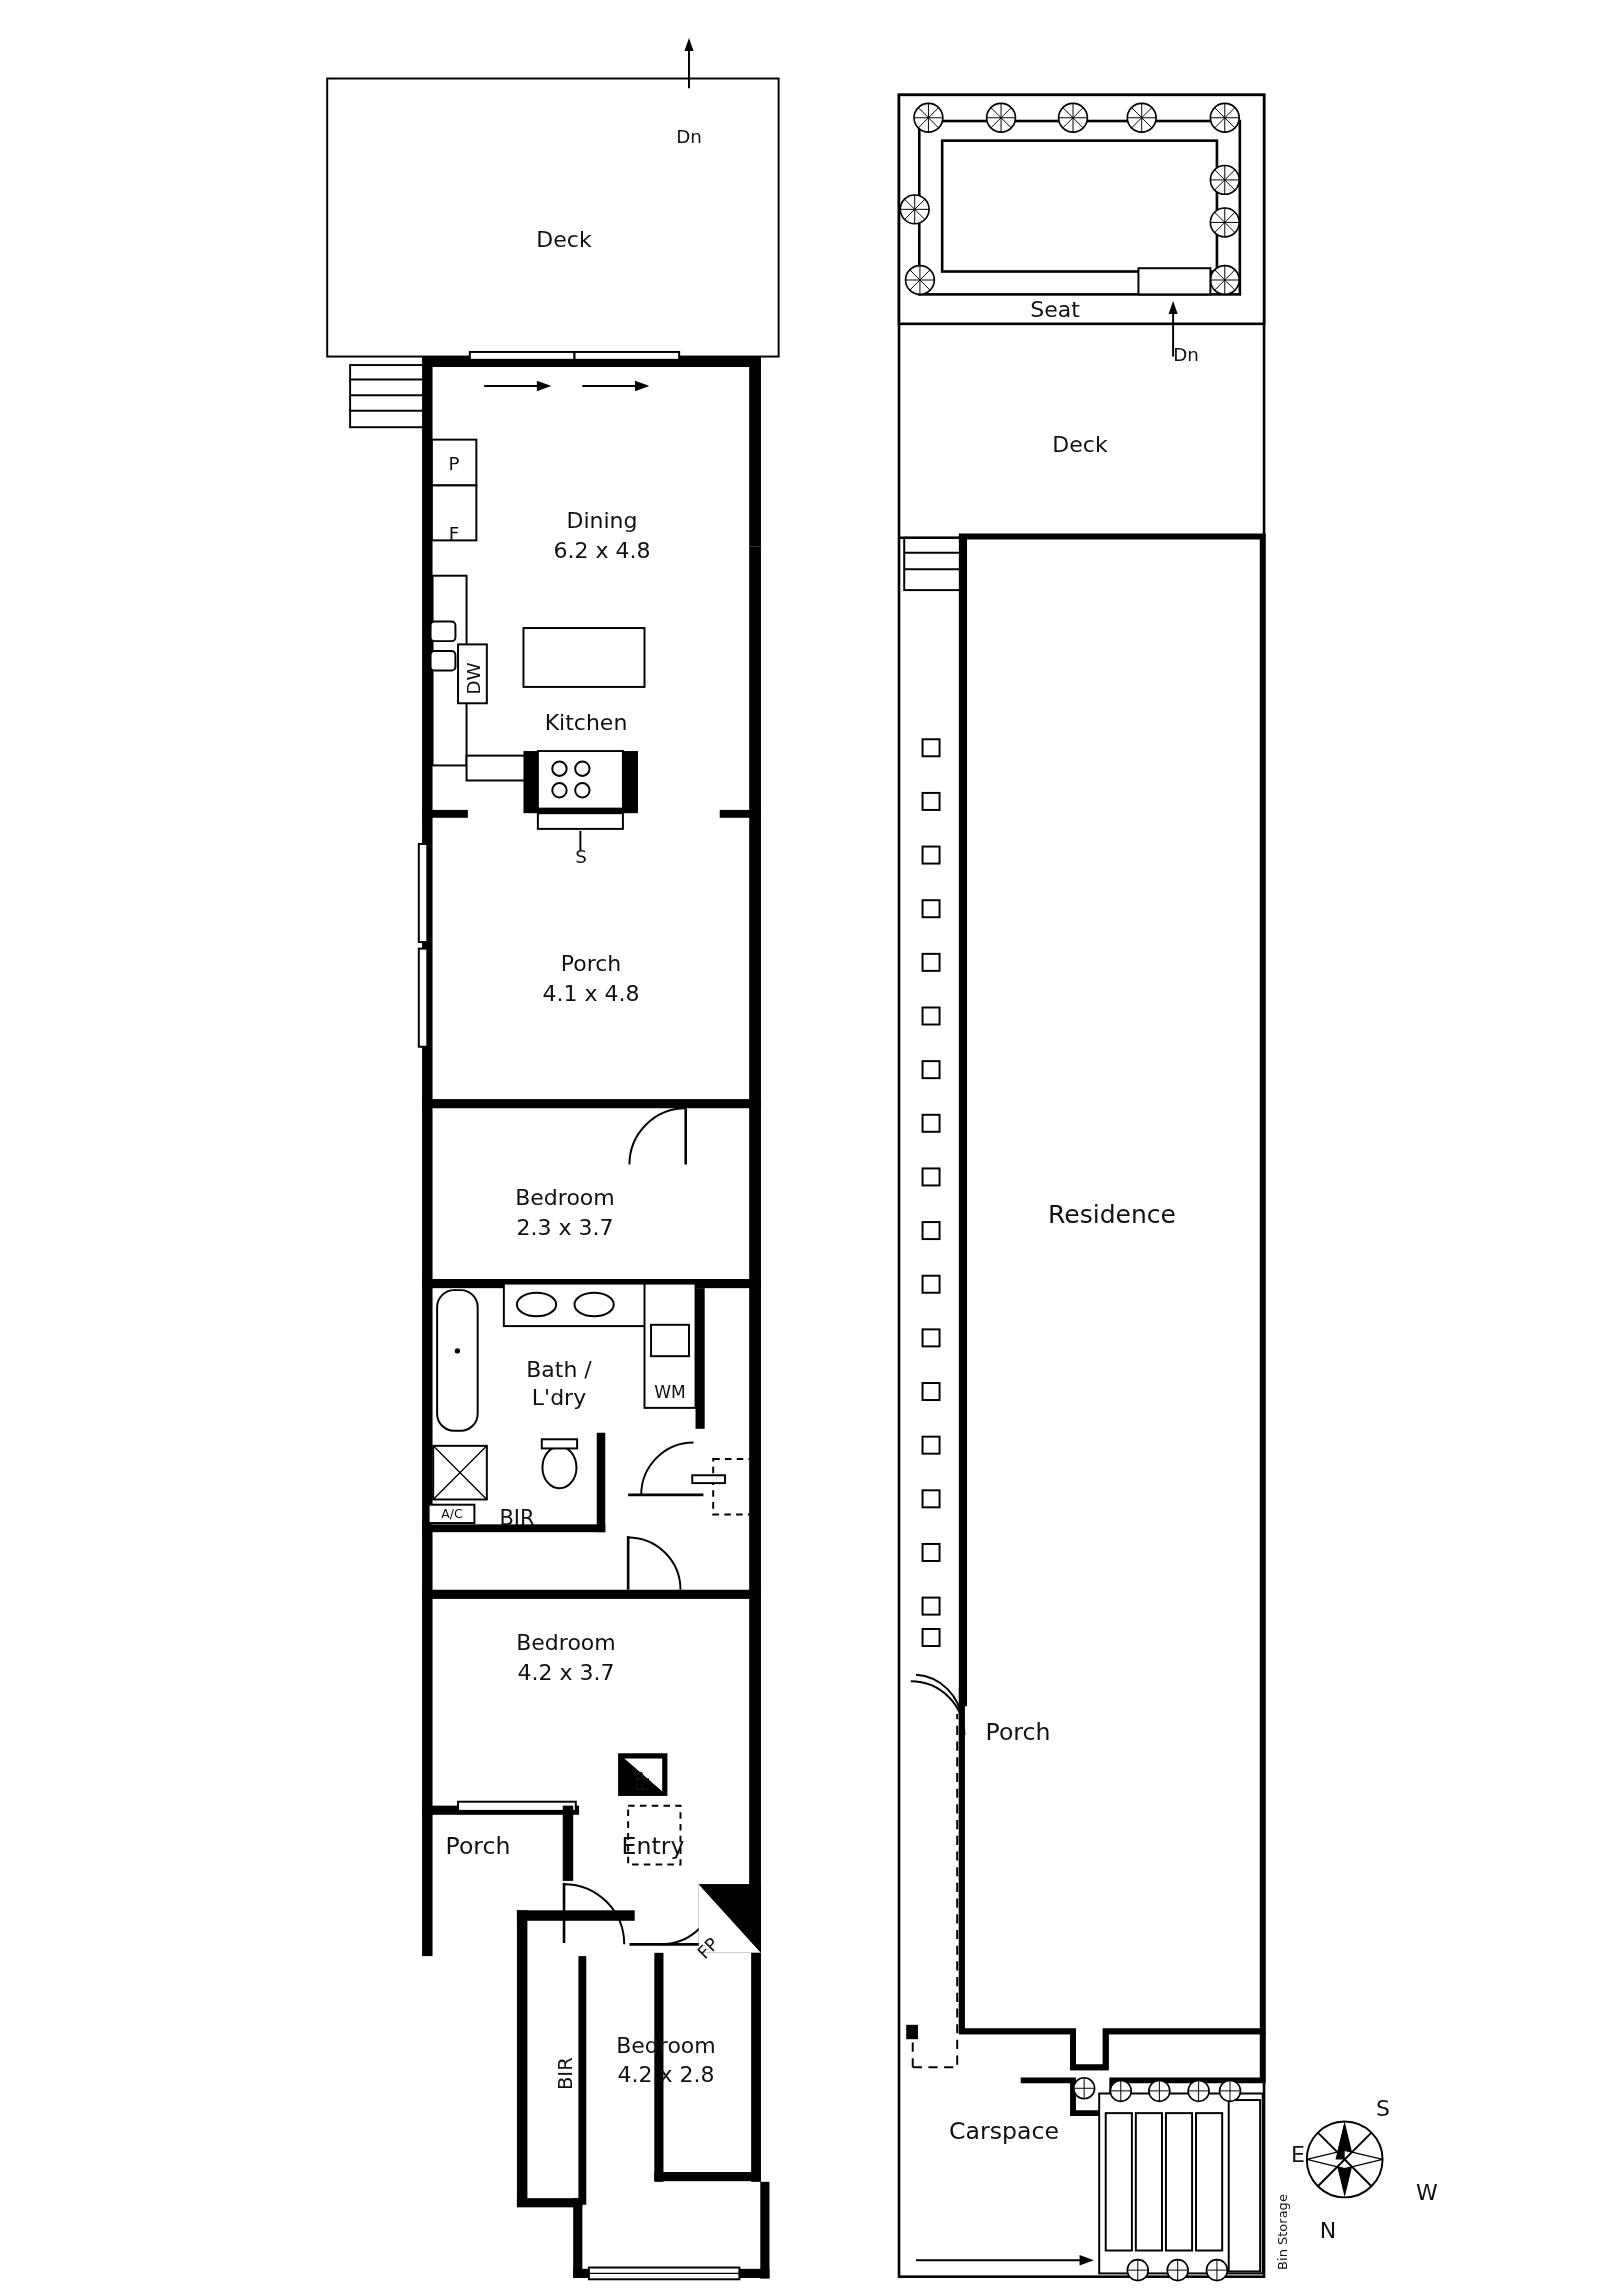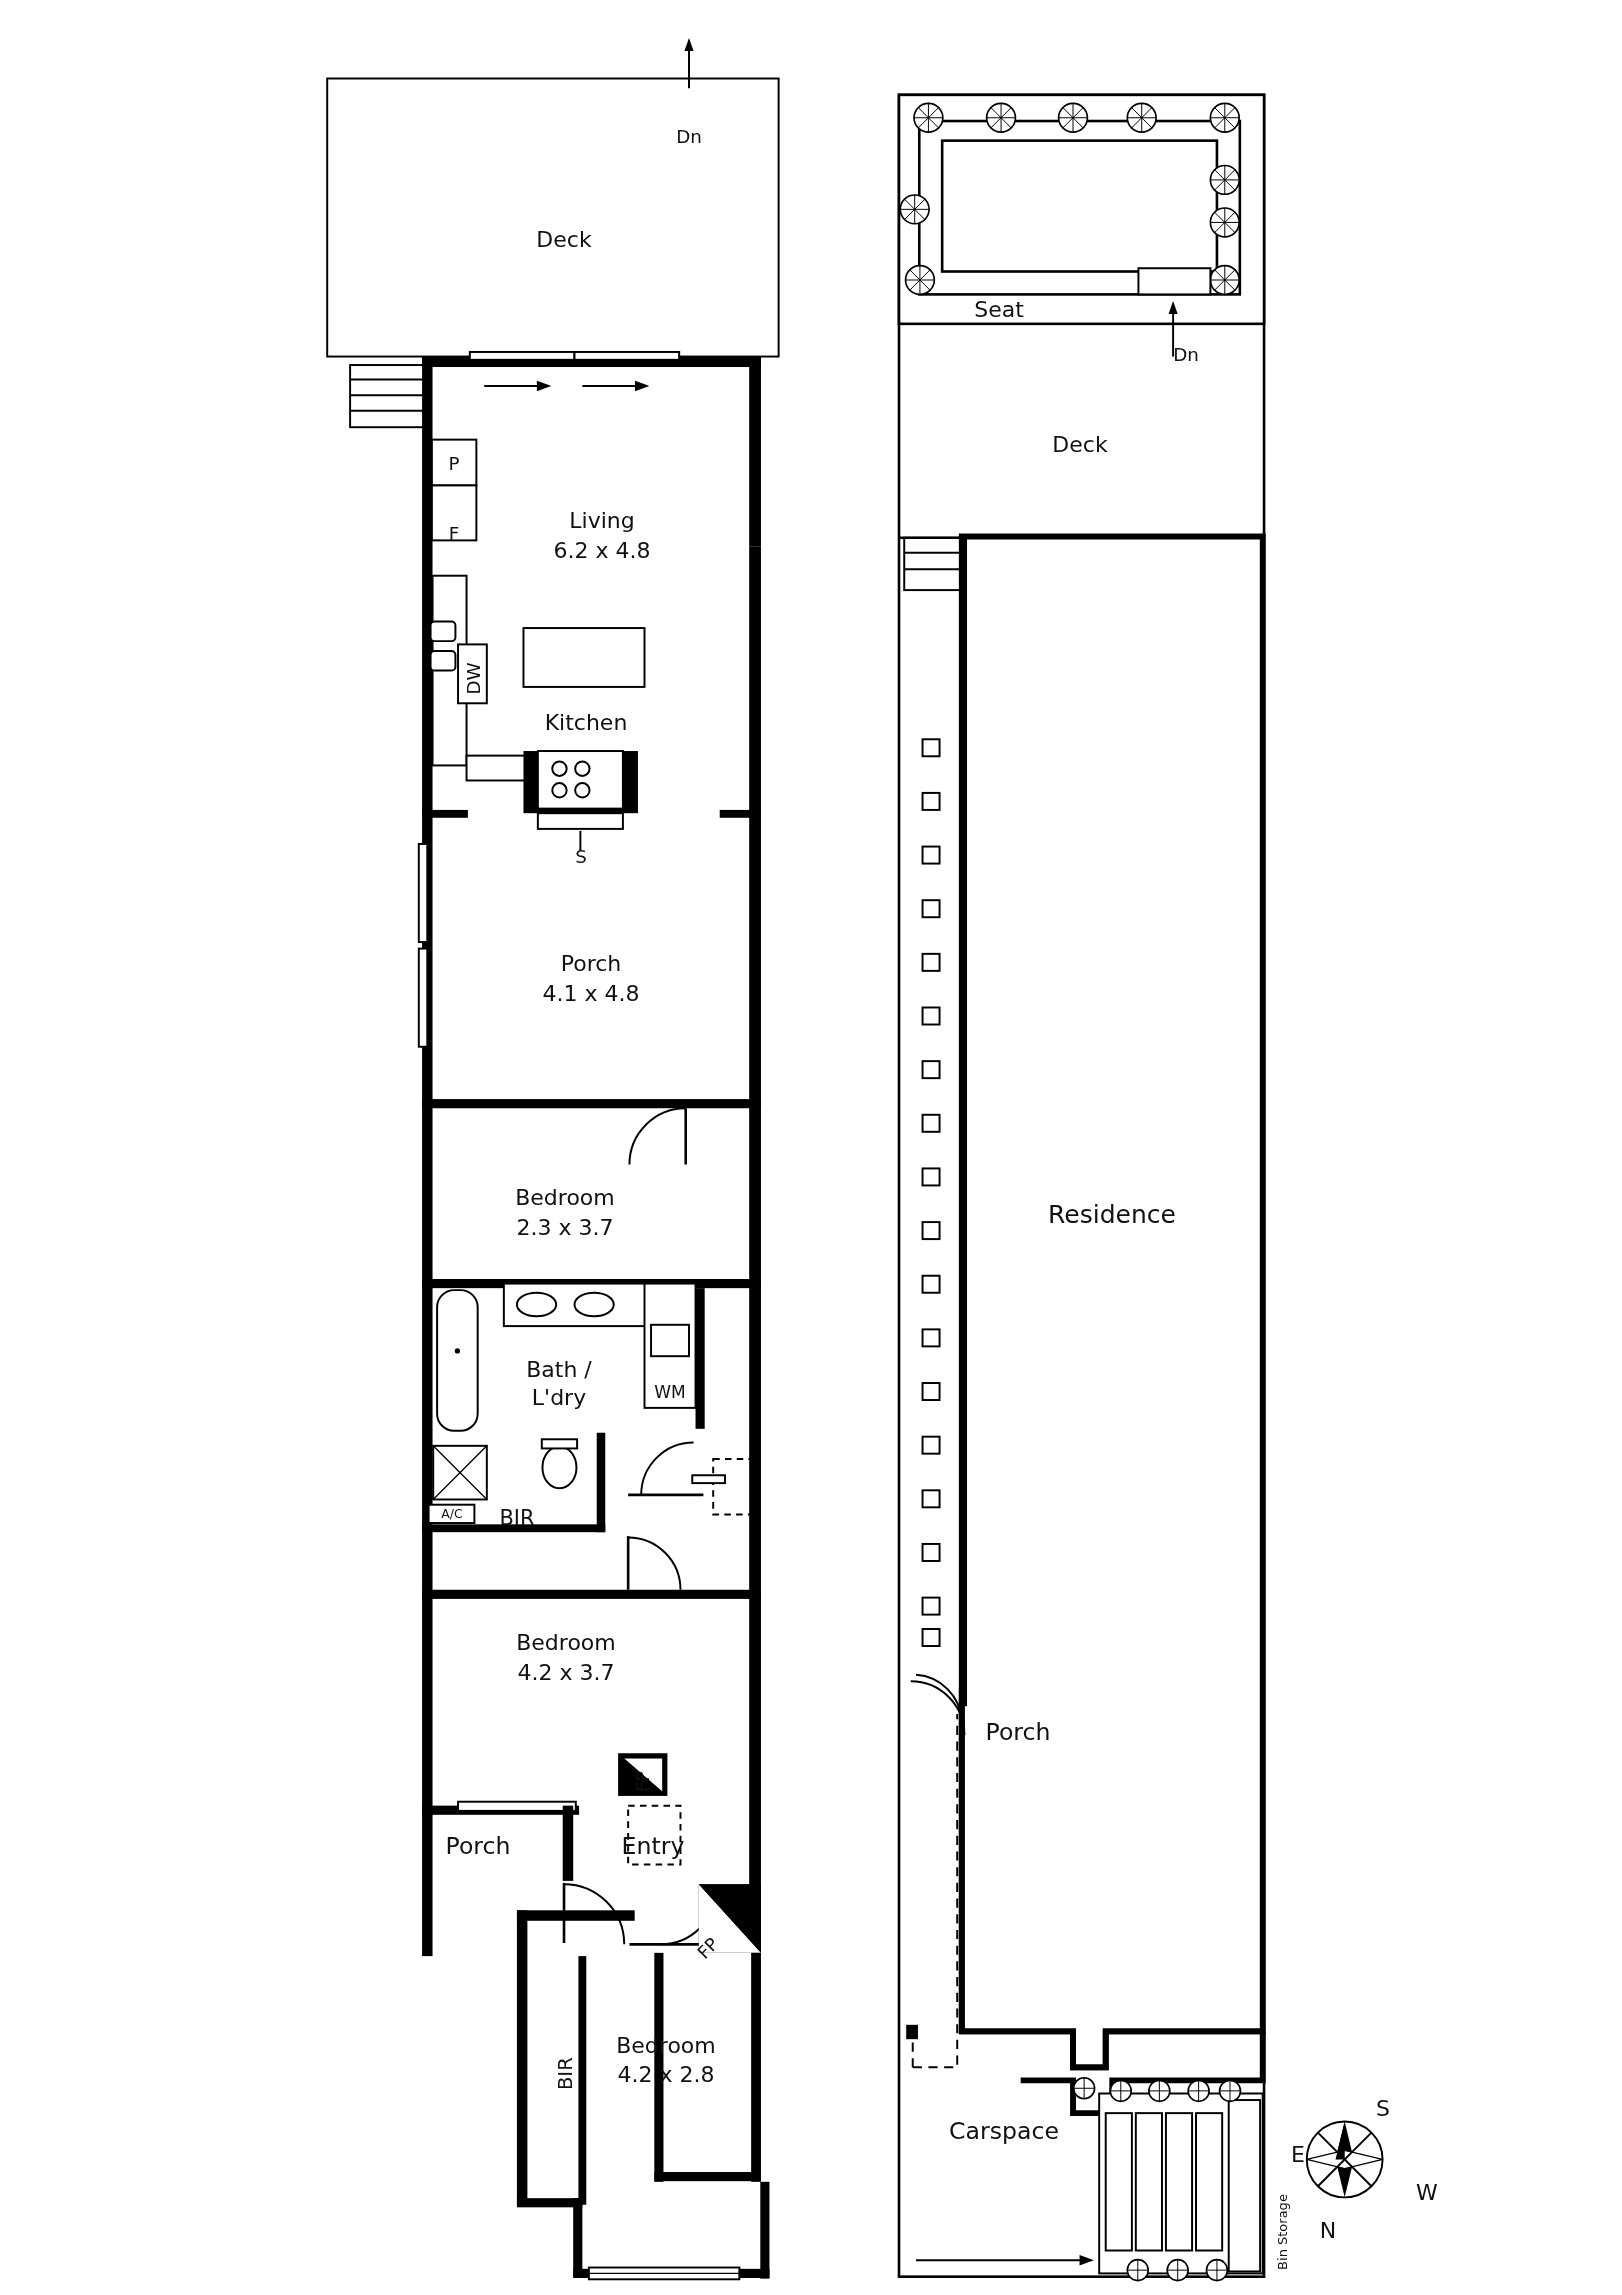--- a/index.html
+++ b/index.html
@@ -156,21 +156,21 @@
 
     <rect x="900" y="3466" width="230" height="18" fill="#fff" stroke="#000" stroke-width="3"></rect>
     <line x1="900" y1="3475" x2="1130" y2="3475" stroke="#000" stroke-width="2"></line>
   </svg>
 
   <div class="lbl c" style="left:689px;top:126px;font-size:18.3px;">Dn</div>
   <div class="lbl c" style="left:564px;top:226px;font-size:22px;">Deck</div>
   <div class="lbl c" style="left:454px;top:453px;font-size:18.3px;">P</div>
   <div class="lbl c" style="left:454px;top:523px;font-size:18.3px;">F</div>
   <div class="lbl rot90" style="left:458px;top:651px;font-size:18.3px;transform:rotate(-90deg) translateX(-50%);">DW</div>
-  <div class="lbl c" style="left:602px;top:507px;font-size:22px;">Living</div>
+  <div class="lbl c" style="left:602px;top:507px;font-size:22px;">Dining</div>
   <div class="lbl c" style="left:602px;top:537px;font-size:22px;">6.2 x 4.8</div>
   <div class="lbl c" style="left:586px;top:709px;font-size:22px;">Kitchen</div>
   <div class="lbl c" style="left:581px;top:846px;font-size:18.3px;">S</div>
   <div class="lbl c" style="left:591px;top:950px;font-size:22px;">Porch</div>
   <div class="lbl c" style="left:591px;top:980px;font-size:22px;">4.1 x 4.8</div>
   <div class="lbl c" style="left:565px;top:1184px;font-size:22px;">Bedroom</div>
   <div class="lbl c" style="left:565px;top:1214px;font-size:22px;">2.3 x 3.7</div>
   <div class="lbl c" style="left:559px;top:1356px;font-size:22px;">Bath /
 L'dry</div>
   <div class="lbl c" style="left:670px;top:1382px;font-size:17px;">WM</div>
@@ -334,21 +334,21 @@
       <line x1="1784" y1="3470" x2="1816" y2="3470"></line>
         <line x1="1800" y1="3454" x2="1800" y2="3486"></line>
       <line x1="1844" y1="3470" x2="1876" y2="3470"></line>
         <line x1="1860" y1="3454" x2="1860" y2="3486"></line>
     </g>
 
     <line x1="1400" y1="3455" x2="1655" y2="3455" stroke="#000" stroke-width="3"></line>
     <polygon points="1672,3455 1650,3447 1650,3463" fill="#000"></polygon>
   </svg>
 
-  <div class="lbl c" style="left:999px;top:296px;font-size:22px;">Seat</div>
+  <div class="lbl c" style="left:1055px;top:296px;font-size:22px;">Seat</div>
   <div class="lbl c" style="left:1186px;top:344px;font-size:18.3px;">Dn</div>
   <div class="lbl c" style="left:1080px;top:431px;font-size:22px;">Deck</div>
   <div class="lbl c" style="left:1112px;top:1199px;font-size:25px;">Residence</div>
   <div class="lbl c" style="left:1018px;top:1718px;font-size:23.6px;">Porch</div>
   <div class="lbl c" style="left:1004px;top:2117px;font-size:23.6px;">Carspace</div>
   <div class="lbl rot90" style="left:1245px;top:2186px;font-size:13px;transform:rotate(-90deg) translateX(-50%);">Bin Storage</div>
 
   <svg width="196" height="196" style="left:1263px;top:2068px;" viewBox="0 0 300 300">
     <circle cx="125" cy="140" r="58" fill="#fff" stroke="#000" stroke-width="3"></circle>
     <polygon points="125,82 139,140 125,198 111,140" fill="#000"></polygon>

